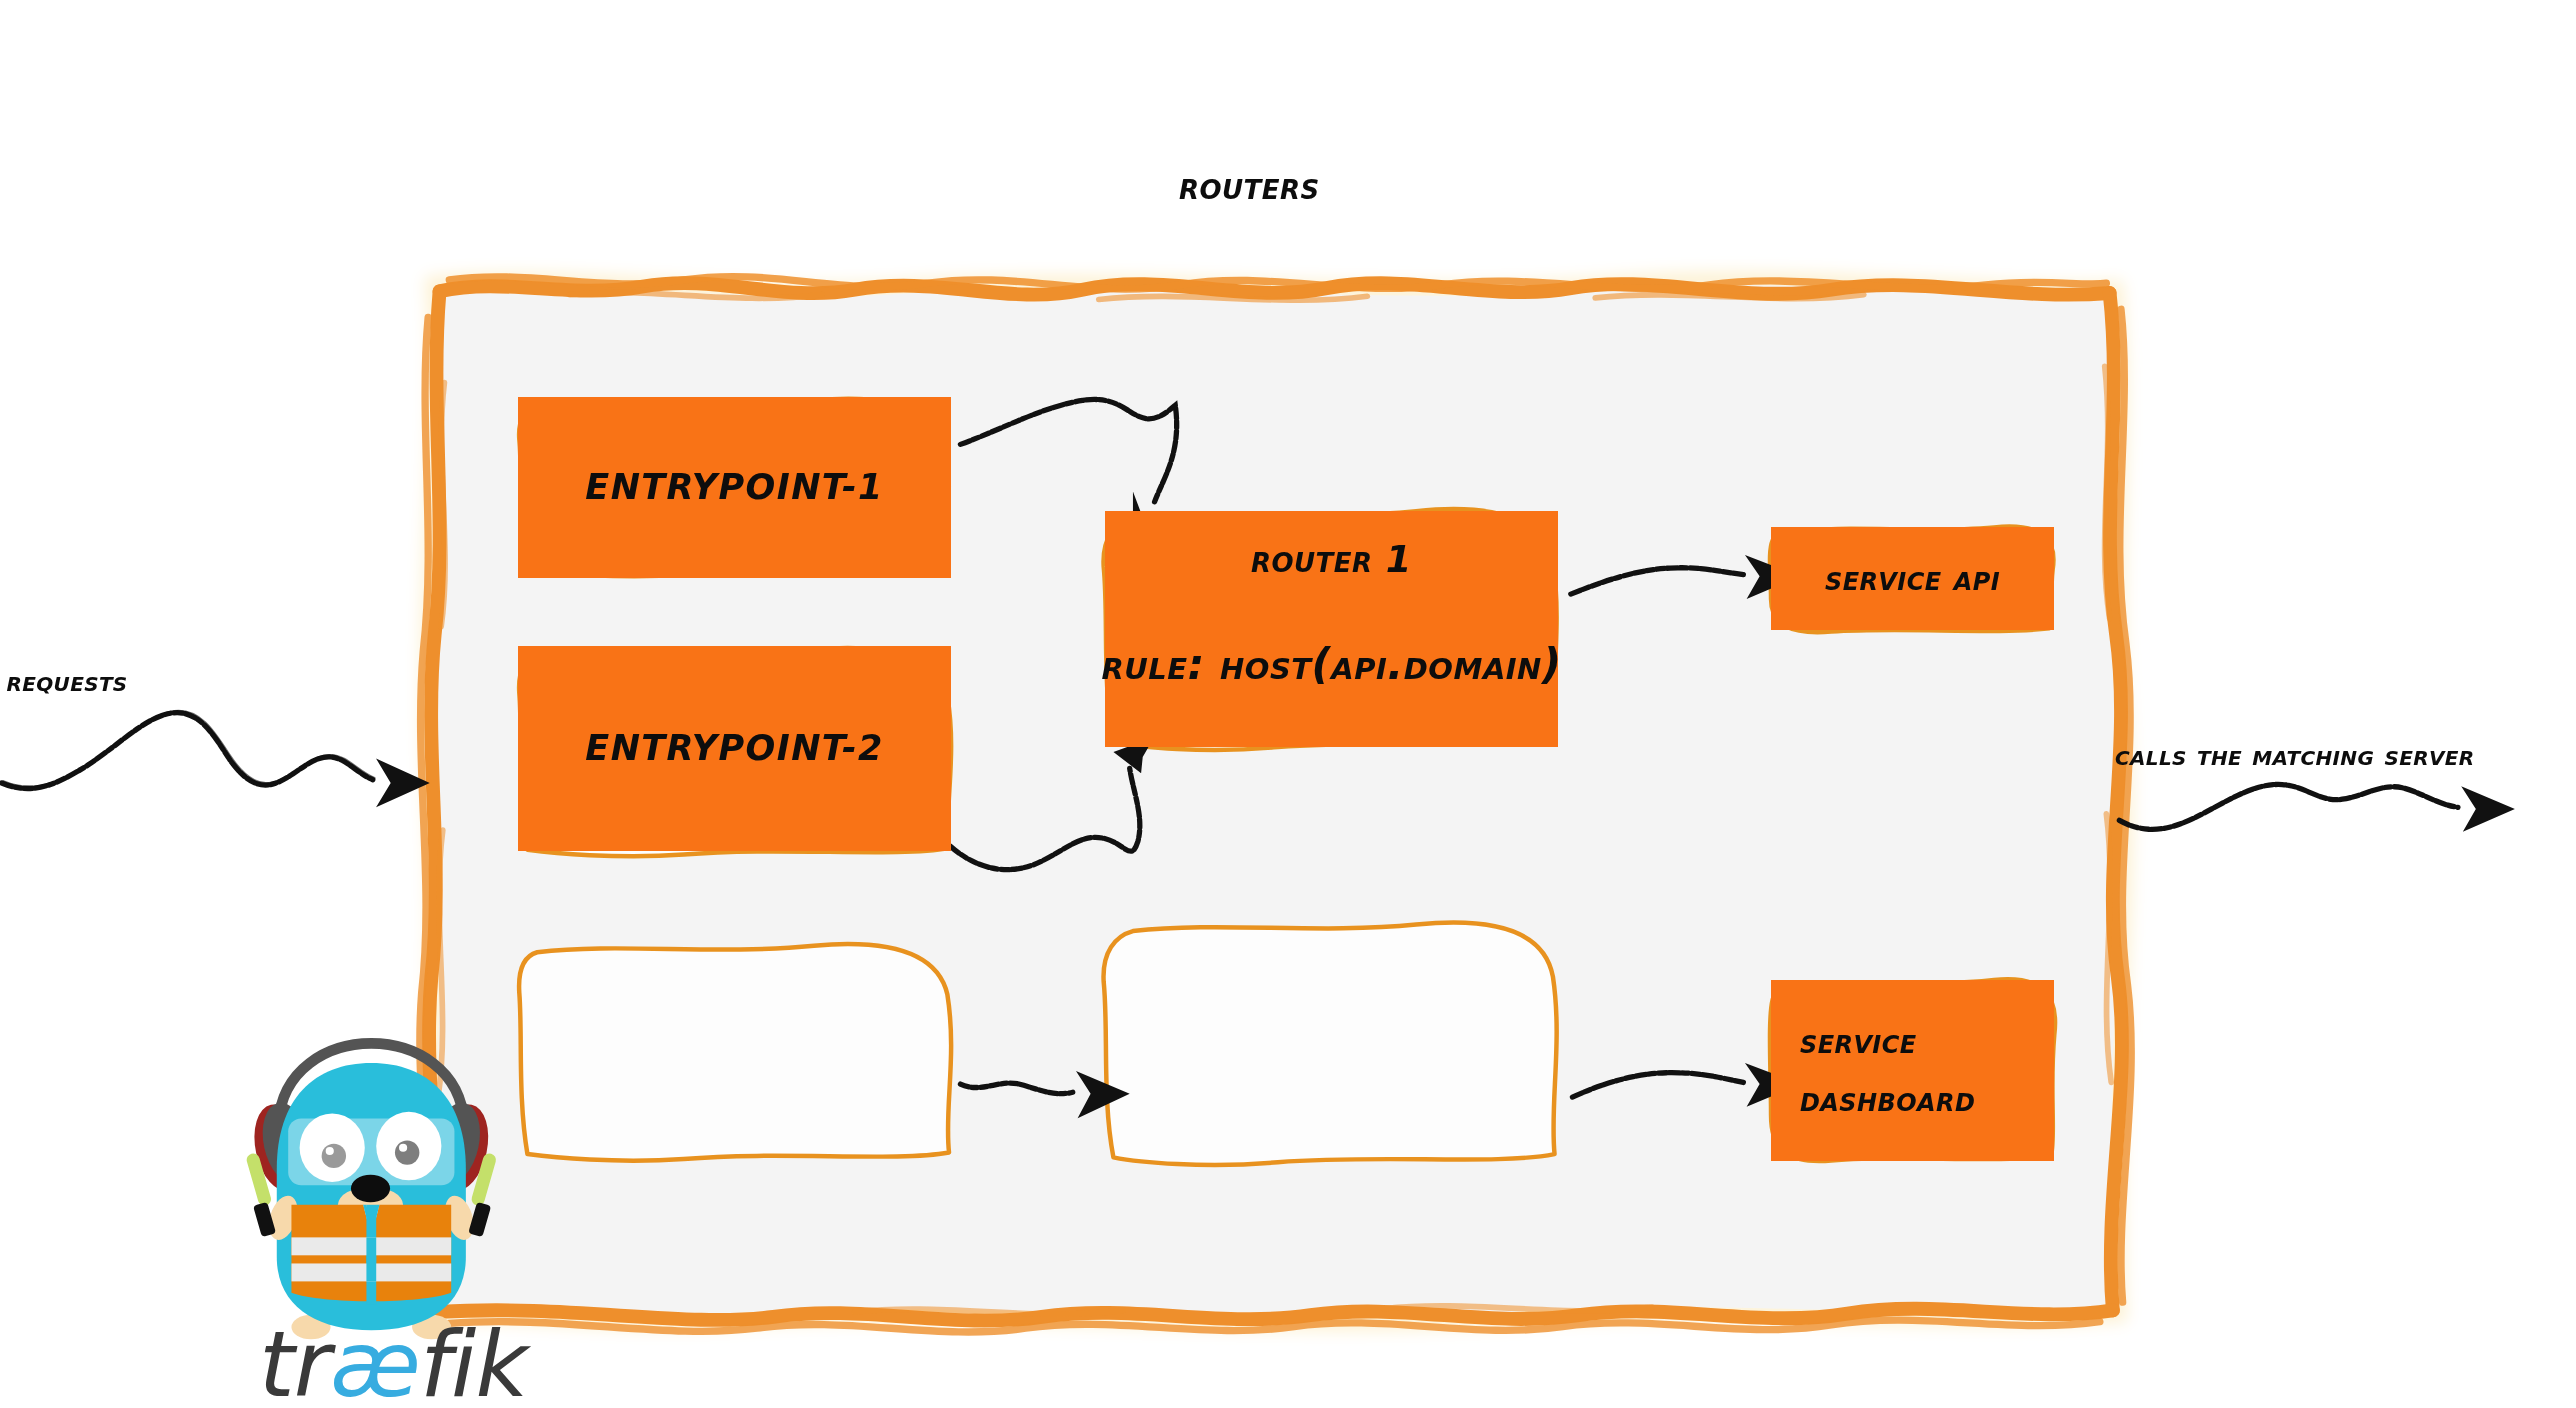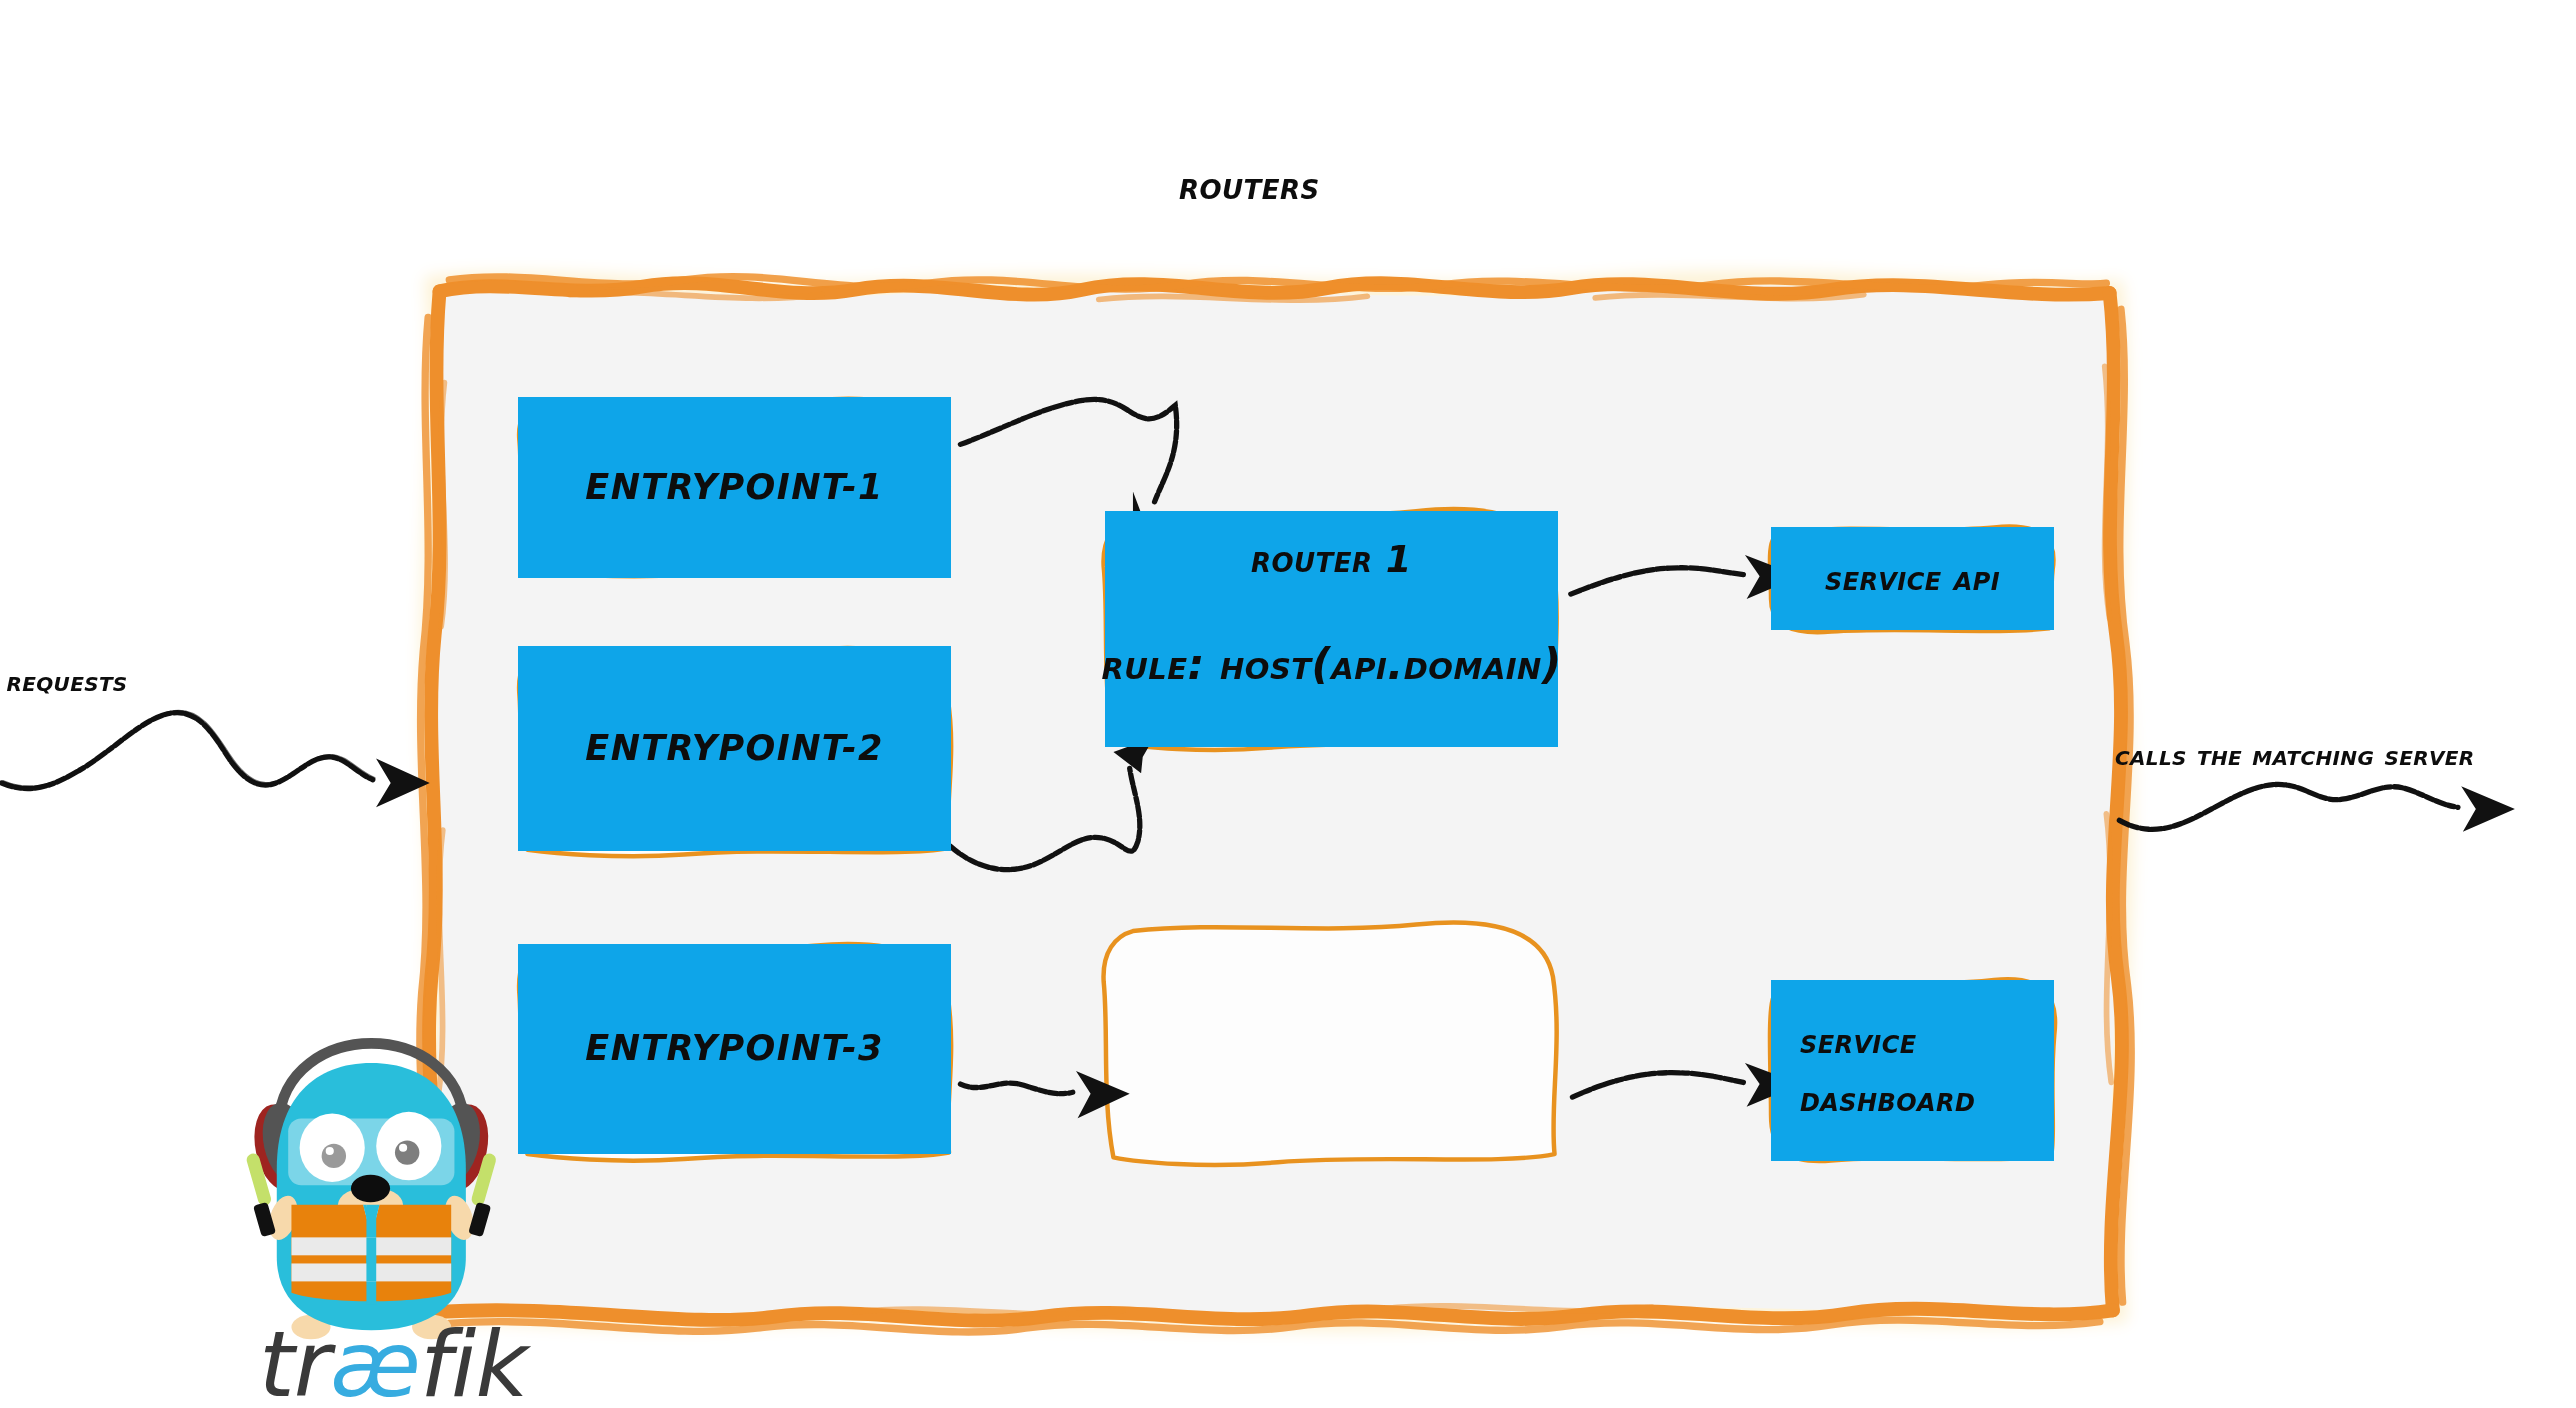--- a/index.html
+++ b/index.html
@@ -22,21 +22,21 @@
   }
   
   .sc{font-variant:small-caps;text-transform:lowercase;}
   .caps{text-transform:uppercase;}
 
   .lbl{position:absolute;}
 
   
   .node{
     position:absolute;
-    background:#0ea5e9;
+    background:#f97316;
     display:flex;flex-direction:column;align-items:center;justify-content:center;
     text-align:left;
     box-sizing:border-box;
   }
   .node .line{display:block;}
 
   
   #title{
     position:absolute;left:1179px;top:167px;
     font-size:37px;
@@ -207,23 +207,20 @@
   <div id="calls-label" class="hand sc lbl">Calls the matching server</div>
 
   <div class="node" style="left:518px;top:397px;width:433px;height:181px;">
     <span class="hand ep-text caps line">entrypoint-1</span>
   </div>
 
   <div class="node" style="left:518px;top:646px;width:433px;height:205px;">
     <span class="hand ep-text caps line">entrypoint-2</span>
   </div>
 
-  <div class="node" style="left:518px;top:944px;width:433px;height:210px;">
-    <span class="hand ep-text caps line">entrypoint-3</span>
-  </div>
 
   <div class="node" style="left:1105px;top:511px;width:453px;height:236px;justify-content:flex-start;padding-top:29px;gap:16px;">
     <span class="hand r-title sc line">Router 1</span>
     <span class="hand r-rule sc line" style="margin-top:46px;">rule: Host(api.domain)</span>
   </div>
 
 
   <div class="node" style="left:1771px;top:527px;width:283px;height:103px;">
     <span class="hand svc-text sc line">Service API</span>
   </div>

